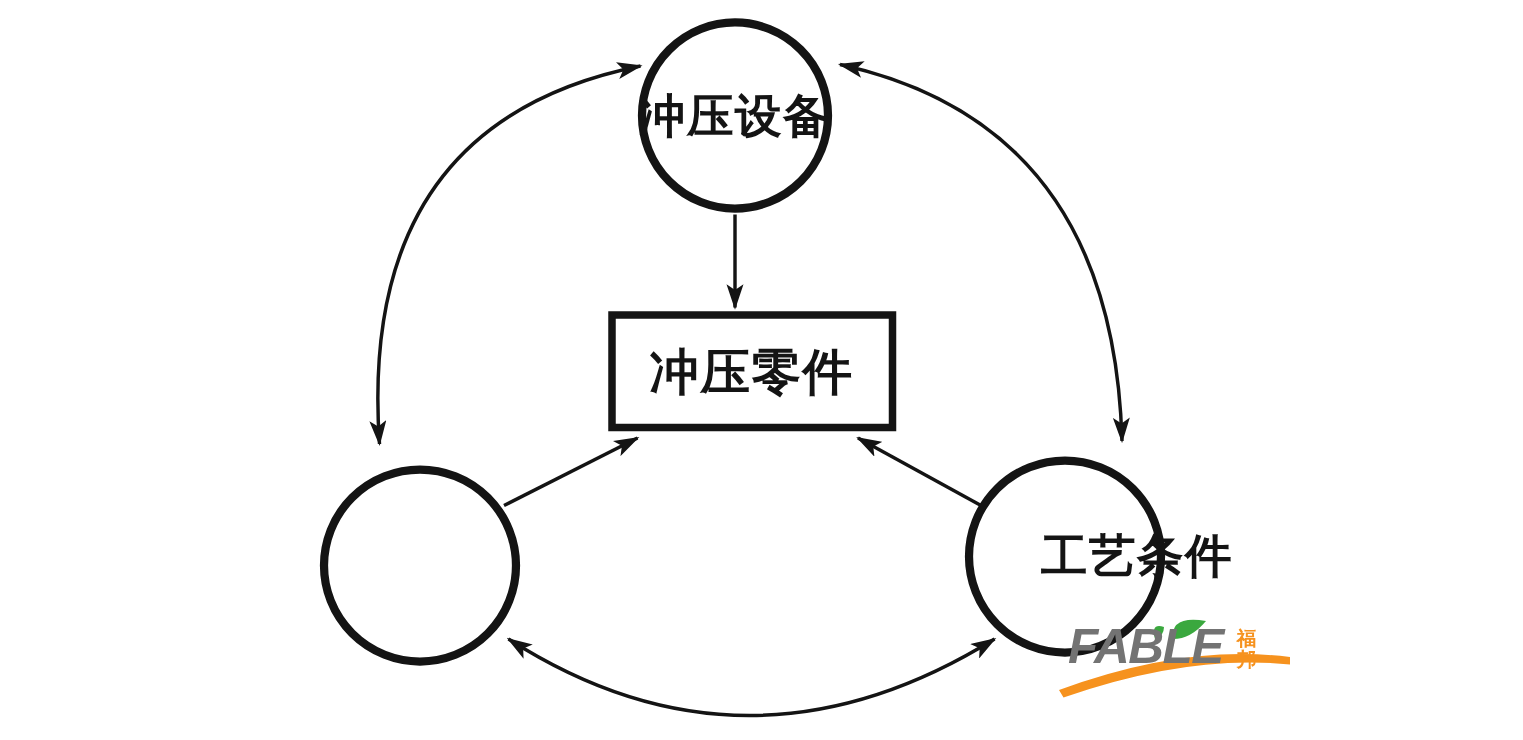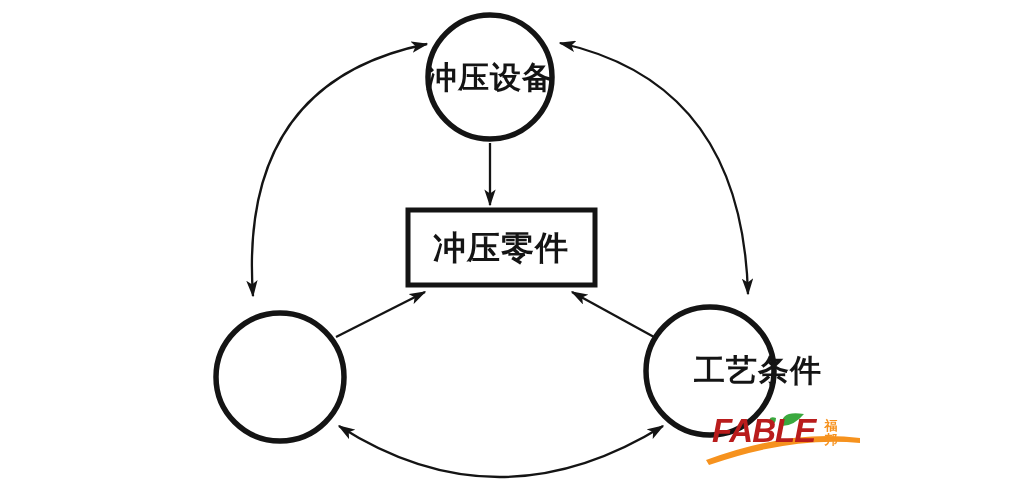--- a/index.html
+++ b/index.html
@@ -49,21 +49,21 @@
     top: 0;
   }
   .wm-brand {
     position: absolute;
     left: 12px;
     top: 14px;
     font-size: 33px;
     font-weight: 700;
     font-style: italic;
     letter-spacing: -1px;
-    color: #b91c1c;
+    color: #737373;
     line-height: 33px;
   }
   .wm-cn {
     position: absolute;
     left: 123px;
     top: 19px;
     width: 16px;
     text-align: center;
     font-weight: 700;
     font-size: 13px;

